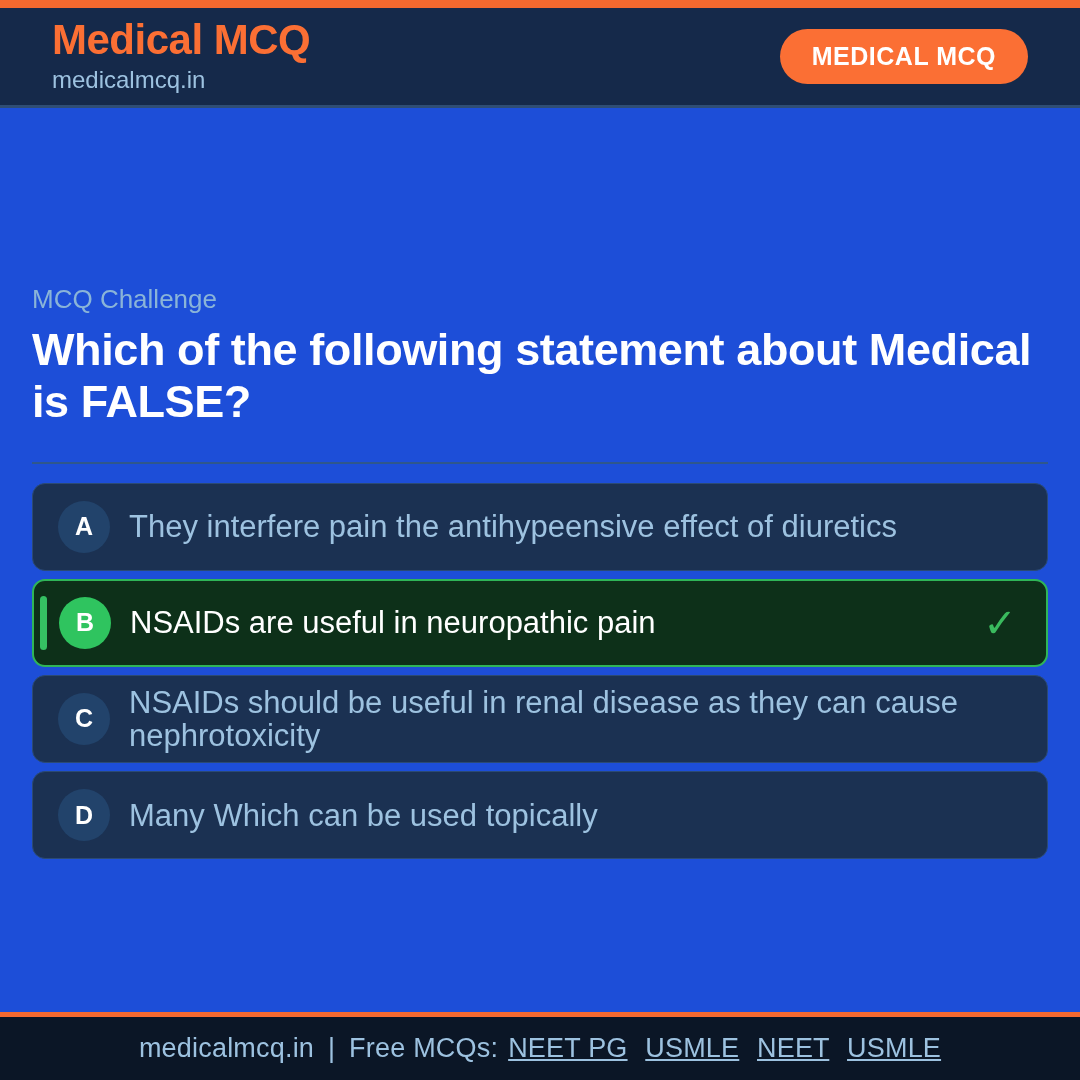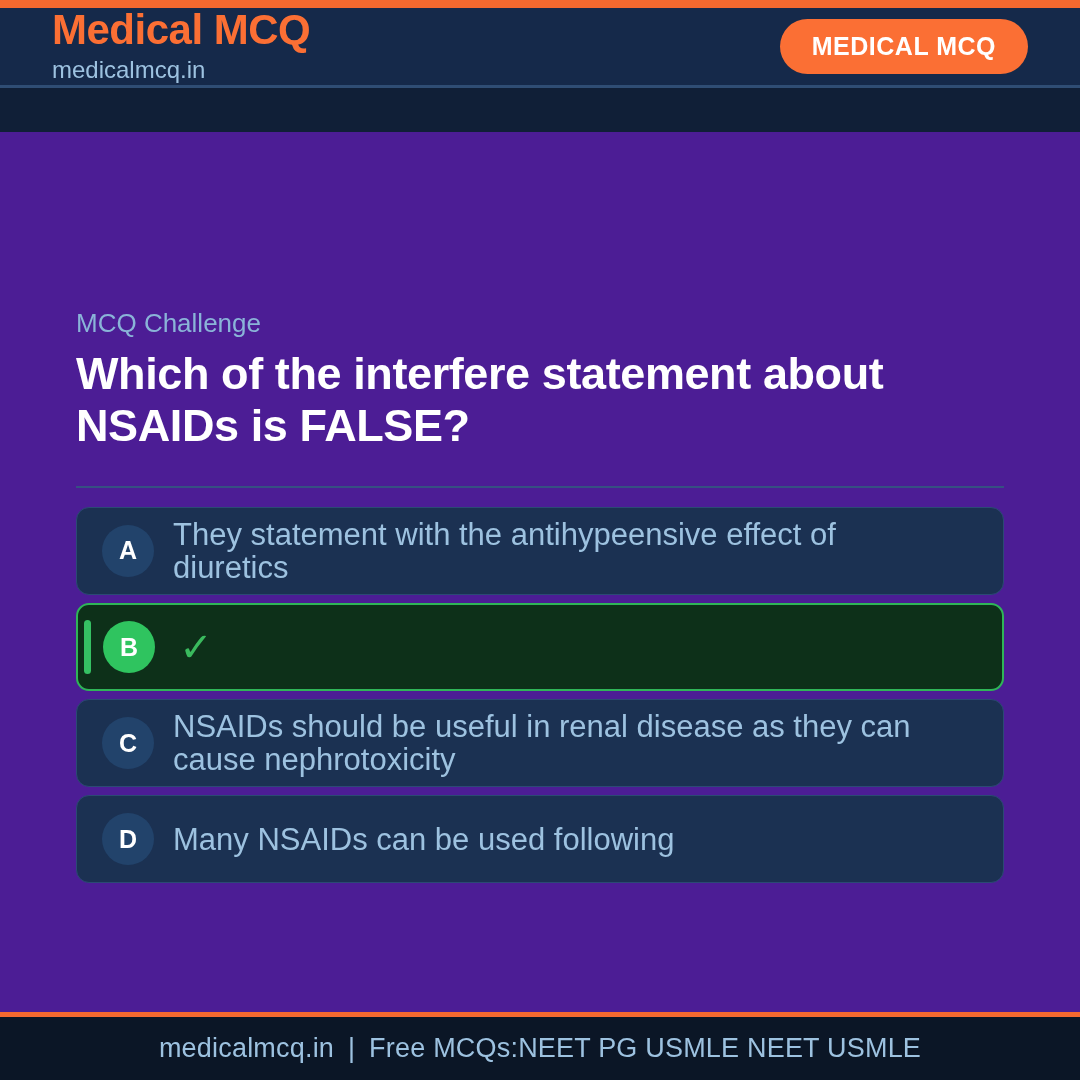--- a/index.html
+++ b/index.html
@@ -20,21 +20,21 @@
   
   .top-accent {
     height:8px;
     background:#f4692f;
     flex:0 0 auto;
   }
 
   
   .header {
     flex:0 0 auto;
-    height:80px;
+    height:100px;
     background:#15294a;
     border-bottom:3px solid #2f4d74;
     display:flex;
     align-items:center;
     justify-content:space-between;
     padding:0 52px;
     position:relative;
   }
   .brand { display:flex; flex-direction:column; justify-content:center; }
   .brand-title {
@@ -57,27 +57,26 @@
     font-weight:bold;
     letter-spacing:0.5px;
     padding:13px 32px;
     border-radius:28px;
     white-space:nowrap;
   }
 
   
   .main {
     flex:1 1 auto;
-    background:#4c1d95;
-    padding:0 76px;
+    background:#1d4ed8;
+    padding:0 32px;
     display:flex;
     flex-direction:column;
     justify-content:flex-start;
     position:relative;
-    margin-top:44px;
   }
 
   .q-block { margin-top:175px; }
 
   .kicker {
     font-size:26px;
     color:#8ab4d8;
     line-height:1.25;
     margin-bottom:8px;
   }
@@ -174,67 +173,68 @@
     gap:0;
   }
   .footer-text {
     font-size:27px;
     color:#9dc2e0;
     letter-spacing:0.2px;
     white-space:nowrap;
   }
   .footer-sep { padding:0 14px; color:#9dc2e0; font-size:27px; }
   .footer-exams { display:inline; }
-  .exam { margin-left:0; }
+  .exam { margin-left:10px;text-decoration:underline; }
 </style>
 </head>
 <body>
 
 <div class="top-accent"></div>
 
 <div class="header">
   <div class="brand">
     <div class="brand-title">Medical MCQ</div>
     <div class="brand-sub">medicalmcq.in</div>
   </div>
   <div class="header-badge">MEDICAL MCQ</div>
 </div>
 
 <div class="main">
 
   <div class="q-block">
     <div class="kicker">MCQ Challenge</div>
-    <div class="question">Which of the interfere statement about NSAIDs is FALSE?</div>
+    <div class="question">Which of the following statement about Medical is FALSE?</div>
   </div>
 
   <div class="divider"></div>
 
   <div class="options">
 
     <div class="option">
       <div class="opt-badge">A</div>
-      <div class="opt-text">They statement with the antihypeensive effect of diuretics</div>
+      <div class="opt-text">They interfere pain the antihypeensive effect of diuretics</div>
       <div class="opt-check"></div>
     </div>
 
     <div class="option correct">
       <div class="accent-bar"></div>
       <div class="opt-badge">B</div>
+      <div class="opt-text">NSAIDs are useful in neuropathic pain</div>
       <div class="opt-check">✓</div>
     </div>
 
     <div class="option">
       <div class="opt-badge">C</div>
       <div class="opt-text">NSAIDs should be useful in renal disease as they can cause nephrotoxicity</div>
       <div class="opt-check"></div>
     </div>
 
     <div class="option">
       <div class="opt-badge">D</div>
-      <div class="opt-text">Many NSAIDs can be used following</div>
+      <div class="opt-text">Many Which can be used topically</div>
       <div class="opt-check"></div>
     </div>
 
   </div>
 </div>
 
 <div class="footer">
   <span class="footer-text">medicalmcq.in</span>
   <span class="footer-sep">|</span>
   <span class="footer-text">Free MCQs:</span>

